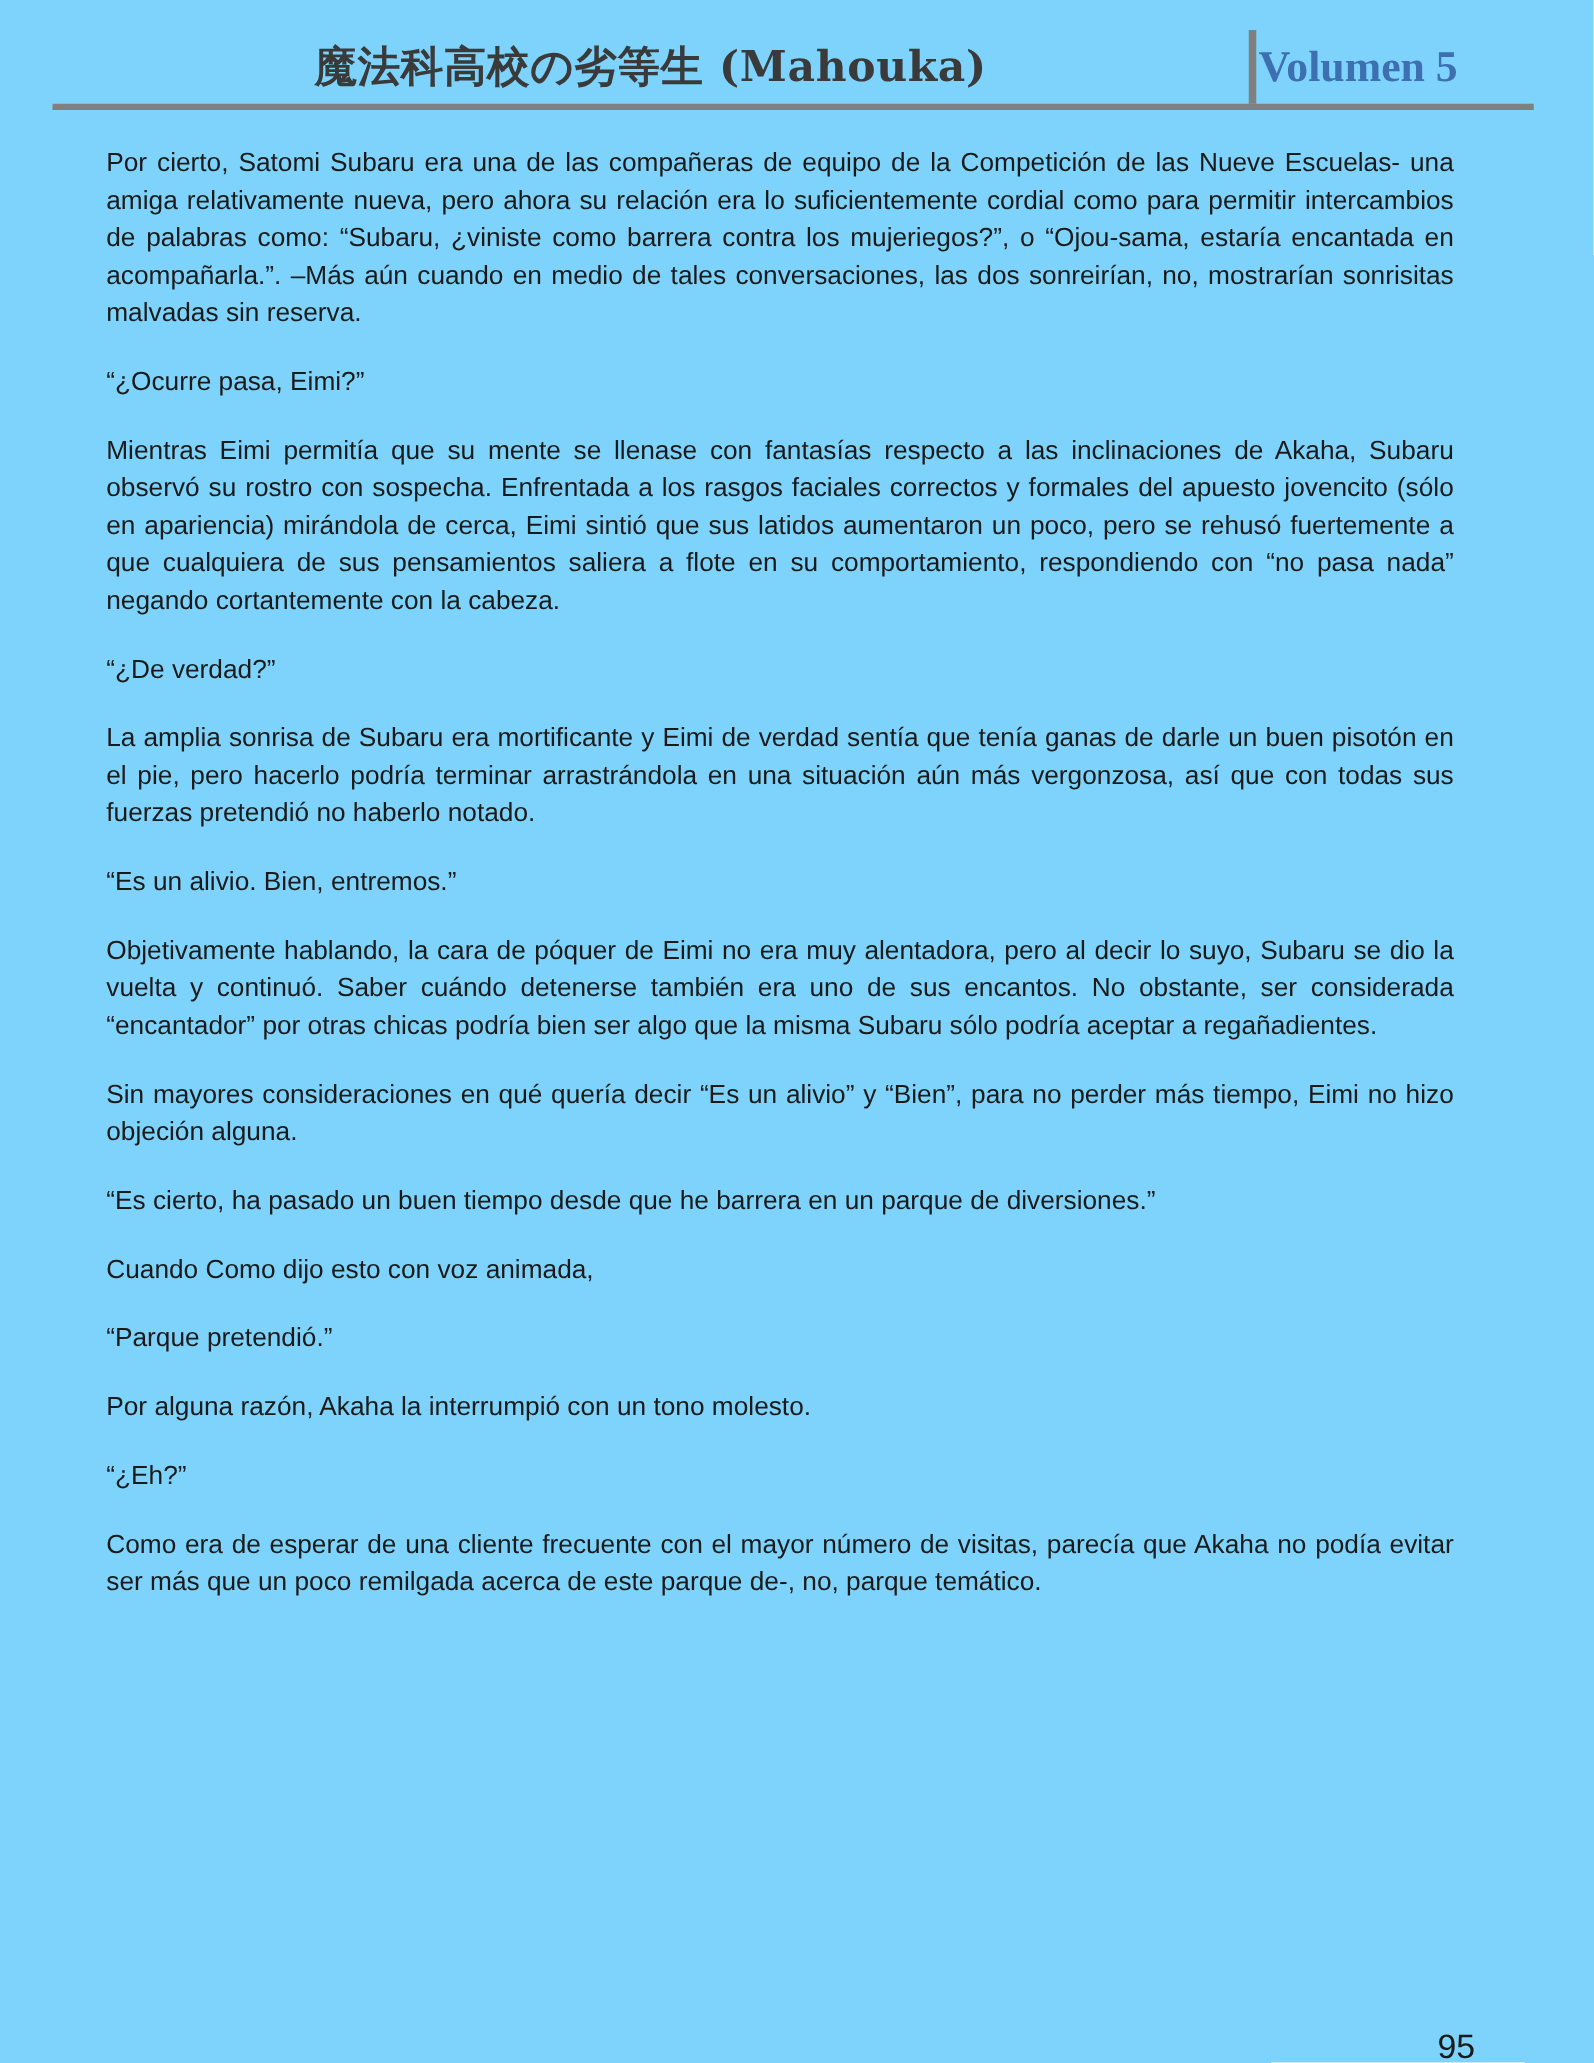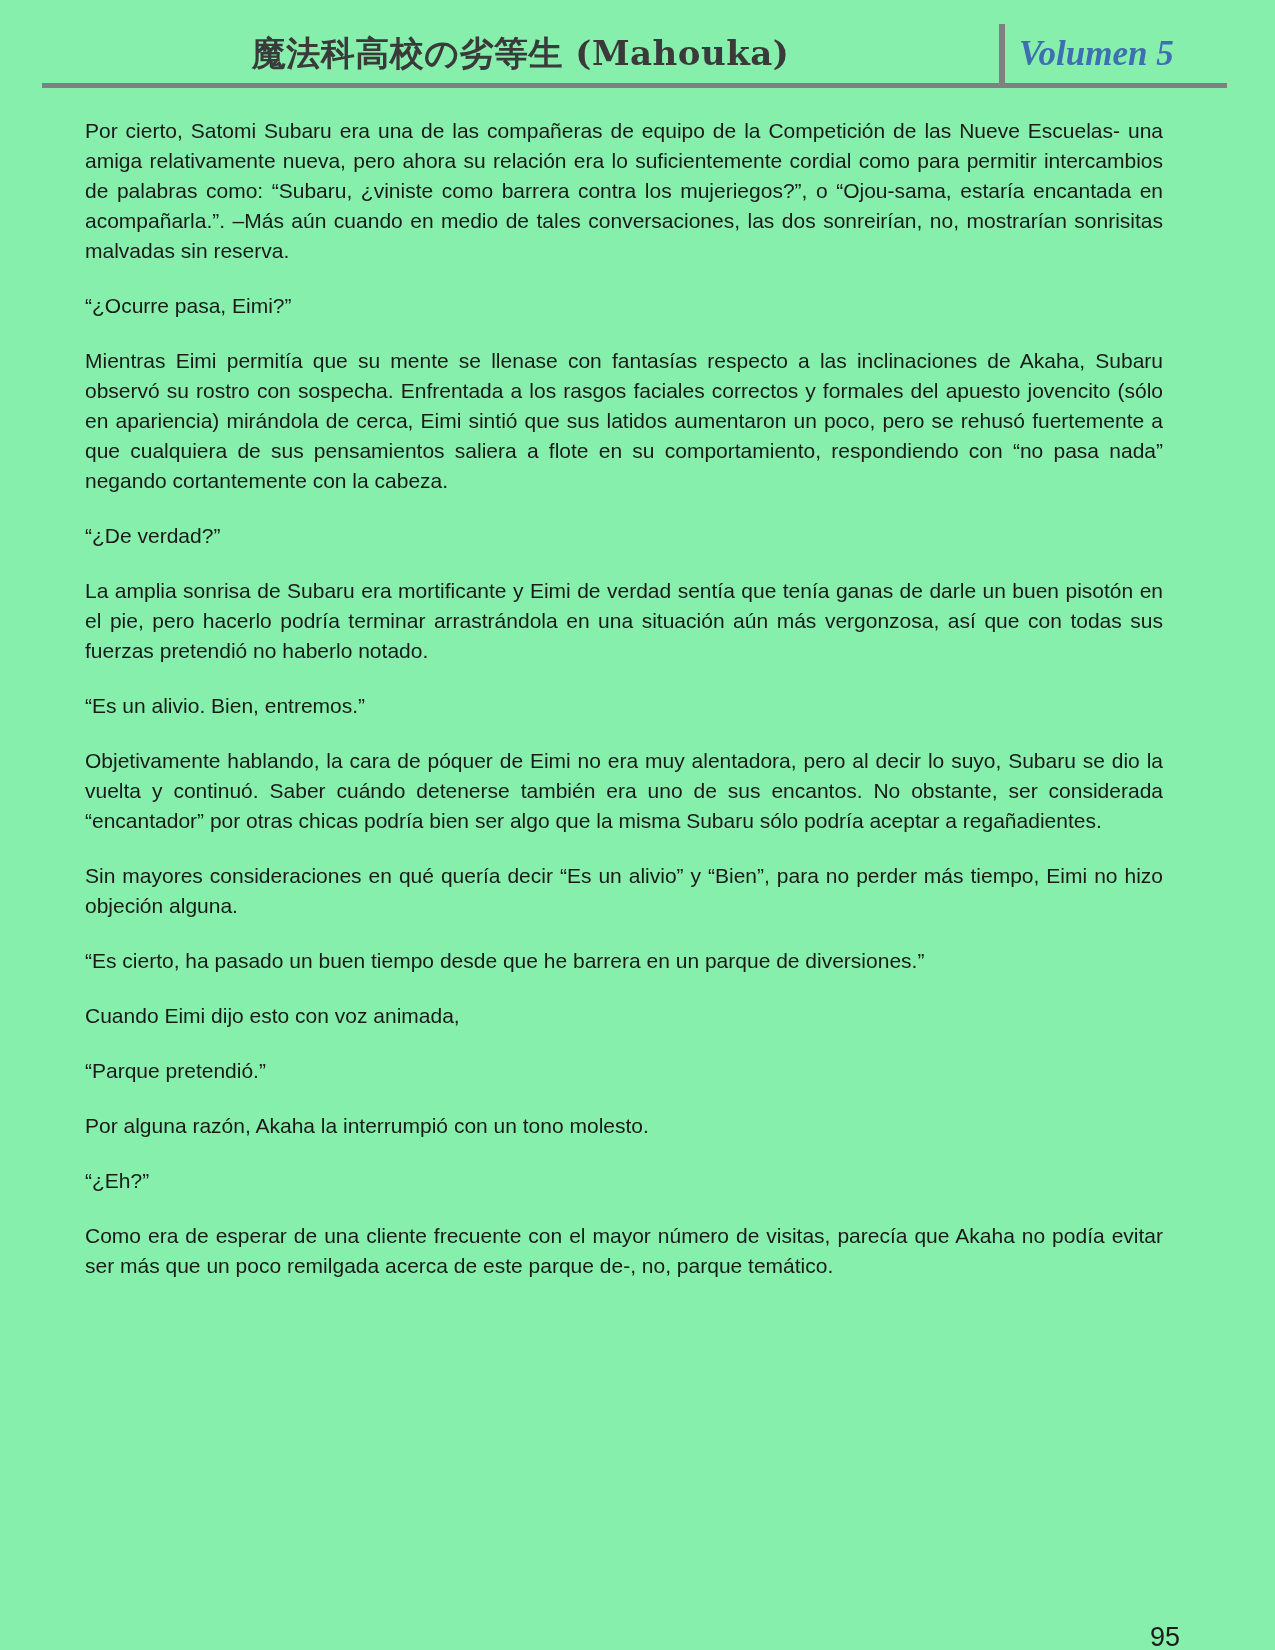--- a/index.html
+++ b/index.html
@@ -2,21 +2,21 @@
 <html><head>
 <meta charset="utf-8">
 <style>
   * { margin: 0; padding: 0; box-sizing: border-box; }
   html, body { background: #ffffff; }
   .page {
     position: relative;
     width: 1275px;
     height: 1650px;
     margin: 0 auto;
-    background: #86efac;
+    background: #7dd3fc;
     font-family: "Liberation Sans", sans-serif;
     color: #1a1a1a;
     overflow: hidden;
   }
   .header {
     display: flex;
     align-items: stretch;
     margin: 24px 48px 0 42px;
     border-bottom: 5px solid #808080;
     min-height: 64px;
@@ -36,22 +36,21 @@
     white-space: nowrap;
   }
   .header-divider {
     width: 6px;
     background: #808080;
   }
   .header-volume-cell {
     width: 222px;
     display: flex;
     align-items: center;
-    padding-left: 14px;
-    font-style: italic;
+    padding-left: 2px;
   }
   .volume-label {
     font-family: "Liberation Serif", serif;
     font-weight: bold;
     font-size: 35px;
     color: #3E6FB0;
     white-space: nowrap;
   }
   .content {
     margin: 28px 112px 0 85px;
@@ -88,21 +87,21 @@
   <div class="content">
     <p>Por cierto, Satomi Subaru era una de las compañeras de equipo de la Competición de las Nueve Escuelas- una amiga relativamente nueva, pero ahora su relación era lo suficientemente cordial como para permitir intercambios de palabras como: “Subaru, ¿viniste como barrera contra los mujeriegos?”, o “Ojou-sama, estaría encantada en acompañarla.”. –Más aún cuando en medio de tales conversaciones, las dos sonreirían, no, mostrarían sonrisitas malvadas sin reserva.</p>
     <p>“¿Ocurre pasa, Eimi?”</p>
     <p>Mientras Eimi permitía que su mente se llenase con fantasías respecto a las inclinaciones de Akaha, Subaru observó su rostro con sospecha. Enfrentada a los rasgos faciales correctos y formales del apuesto jovencito (sólo en apariencia) mirándola de cerca, Eimi sintió que sus latidos aumentaron un poco, pero se rehusó fuertemente a que cualquiera de sus pensamientos saliera a flote en su comportamiento, respondiendo con “no pasa nada” negando cortantemente con la cabeza.</p>
     <p>“¿De verdad?”</p>
     <p>La amplia sonrisa de Subaru era mortificante y Eimi de verdad sentía que tenía ganas de darle un buen pisotón en el pie, pero hacerlo podría terminar arrastrándola en una situación aún más vergonzosa, así que con todas sus fuerzas pretendió no haberlo notado.</p>
     <p>“Es un alivio. Bien, entremos.”</p>
     <p>Objetivamente hablando, la cara de póquer de Eimi no era muy alentadora, pero al decir lo suyo, Subaru se dio la vuelta y continuó. Saber cuándo detenerse también era uno de sus encantos. No obstante, ser considerada “encantador” por otras chicas podría bien ser algo que la misma Subaru sólo podría aceptar a regañadientes.</p>
     <p>Sin mayores consideraciones en qué quería decir “Es un alivio” y “Bien”, para no perder más tiempo, Eimi no hizo objeción alguna.</p>
     <p>“Es cierto, ha pasado un buen tiempo desde que he barrera en un parque de diversiones.”</p>
-    <p>Cuando Eimi dijo esto con voz animada,</p>
+    <p>Cuando Como dijo esto con voz animada,</p>
     <p>“Parque pretendió.”</p>
     <p>Por alguna razón, Akaha la interrumpió con un tono molesto.</p>
     <p>“¿Eh?”</p>
     <p>Como era de esperar de una cliente frecuente con el mayor número de visitas, parecía que Akaha no podía evitar ser más que un poco remilgada acerca de este parque de-, no, parque temático.</p>
   </div>
 
   <div class="page-number">95</div>
 
 </div>
 

